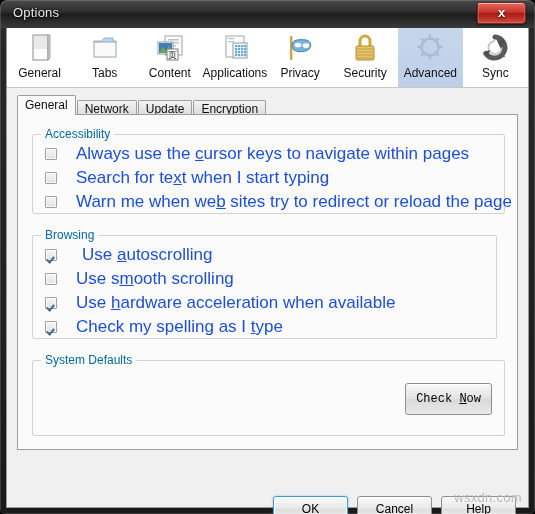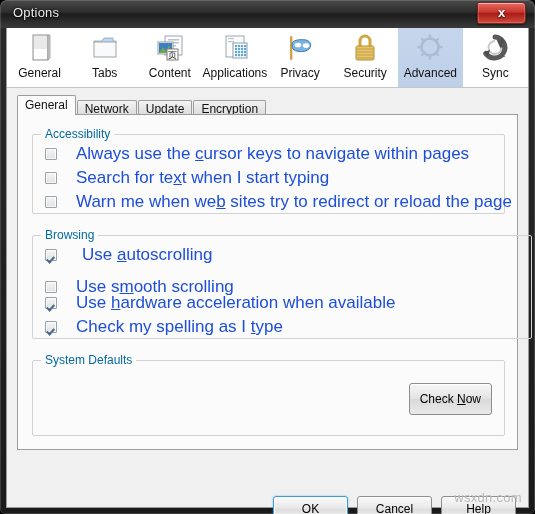--- a/index.html
+++ b/index.html
@@ -151,20 +151,21 @@
   
   #check-now{
     position:absolute;right:12px;top:22px;
     height:32px;min-width:78px;padding:12px 10px;
     font-size:12px;color:#000;
     background:linear-gradient(180deg,#f7f7f7 0%,#e3e3e3 48%,#d9d9d9 52%,#eaeaea 100%);
     border:1px solid #8e8e8e;border-radius:3px;
     display:flex;align-items:center;justify-content:center;
     cursor:pointer;box-sizing:border-box;
     box-shadow:inset 0 1px 0 #ffffff;
+    font-family:Liberation Mono, monospace;
   }
 
   
   .dlgbtn{
     position:absolute;top:468px;height:25px;width:75px;
     font-size:12px;color:#000;
     background:linear-gradient(180deg,#fafafa 0%,#e9e9e9 48%,#dedede 52%,#f0f0f0 100%);
     border:1px solid #8e8e8e;border-radius:3px;
     display:flex;align-items:center;justify-content:center;
     cursor:pointer;box-sizing:border-box;
@@ -353,28 +354,28 @@
         <div class="cbrow" style="top:34px;">
           <span class="cbox"></span>
           <span class="cblabel"><span>Search for te</span><span class="u">x</span><span>t when I start typing</span></span>
         </div>
         <div class="cbrow" style="top:58px;">
           <span class="cbox"></span>
           <span class="cblabel"><span>Warn me when we</span><span class="u">b</span><span> sites try to redirect or reload the page</span></span>
         </div>
       </div>
 
-      <div class="group" style="left:14px;top:120px;width:500px;height:104px;">
+      <div class="group" style="left:14px;top:120px;width:465px;height:104px;">
         <div class="group-title">Browsing</div>
 
         <div class="cbrow" style="top:10px;gap:6px;">
           <span class="cbox checked"></span>
           <span class="cblabel"><span>Use </span><span class="u">a</span><span>utoscrolling</span></span>
         </div>
-        <div class="cbrow" style="top:42px;">
+        <div class="cbrow" style="top:34px;">
           <span class="cbox"></span>
           <span class="cblabel"><span>Use s</span><span class="u">m</span><span>ooth scrolling</span></span>
         </div>
         <div class="cbrow" style="top:58px;">
           <span class="cbox checked"></span>
           <span class="cblabel"><span>Use </span><span class="u">h</span><span>ardware acceleration when available</span></span>
         </div>
         <div class="cbrow" style="top:82px;">
           <span class="cbox checked"></span>
           <span class="cblabel"><span>Check my spelling as I </span><span class="u">t</span><span>ype</span></span>

